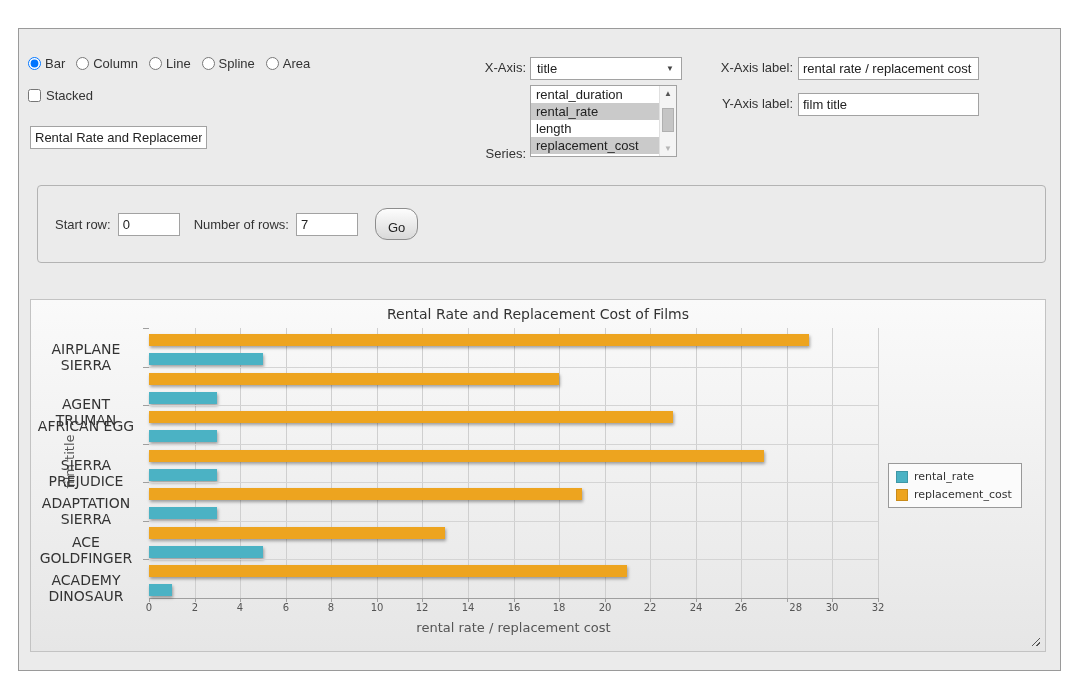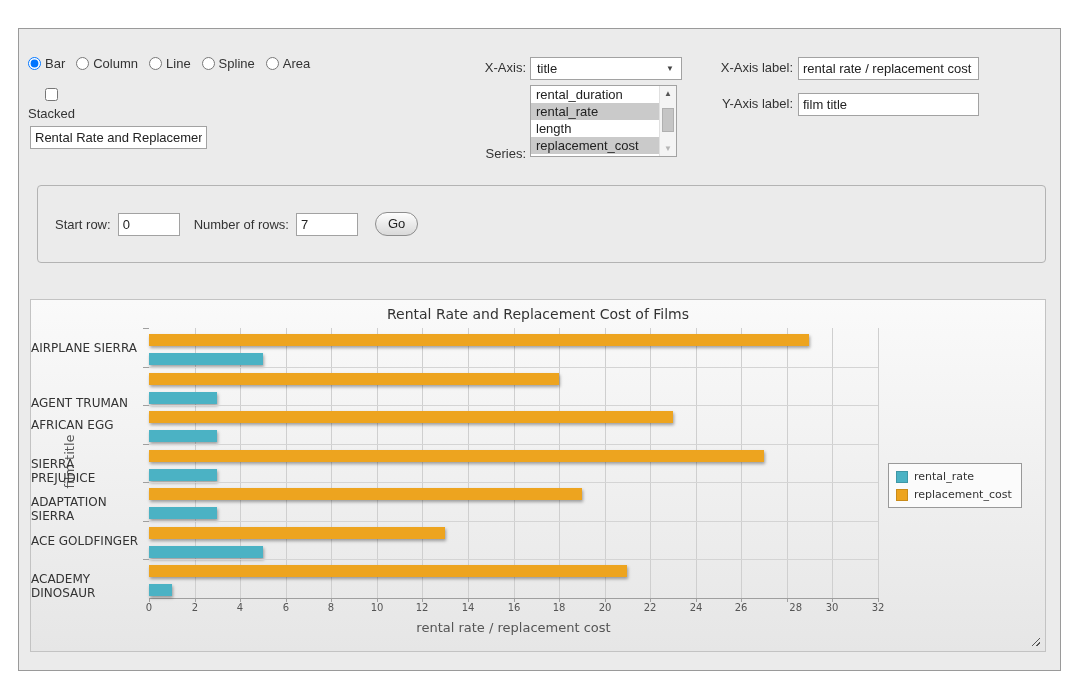--- a/index.html
+++ b/index.html
@@ -20,21 +20,21 @@
   .legend-tab {
     position: absolute; left: 11px; top: -22px;
     background: #fff; border: 1px solid #8d8d8d; border-radius: 3px;
     padding: 4px 15px; font-weight: bold; font-size: 14px; color: #444;
     box-shadow: 1px 1px 2px rgba(0,0,0,0.25);
     white-space: nowrap;
   }
   
   .radio-group { position: absolute; left: 9px; top: 27px; display: flex; align-items: center; gap: 11px; }
   .radio-item { display: flex; align-items: center; gap: 4px; cursor: default; }
-  .stacked-row { position: absolute; left: 9px; top: 59px; display: flex; align-items: center; gap: 5px; flex-direction: column; }
+  .stacked-row { position: absolute; left: 9px; top: 59px; display: flex; align-items: center; gap: 5px; }
   input[type="text"] {
     border: 1px solid #a2a2a2; background: #fff; color: #222;
     font-family: "Liberation Sans", sans-serif; font-size: 13px;
     padding: 2px 4px; height: 23px;
   }
   .title-input { position: absolute; left: 11px; top: 97px; width: 177px; }
   .ctl-label { position: absolute; text-align: right; color: #333; white-space: nowrap; }
   .lbl-xaxis   { left: 380px; top: 31px;  width: 127px; }
   .lbl-series  { left: 380px; top: 117px; width: 127px; }
   .lbl-xal     { left: 598px; top: 31px;  width: 176px; }
@@ -62,39 +62,39 @@
   .row-panel {
     position: absolute; left: 18px; top: 156px; width: 1009px; height: 78px;
     border: 1px solid #b3b3b3; border-radius: 4px;
     display: flex; align-items: center; padding-left: 17px;
   }
   .row-panel input[type="text"] { width: 62px; margin-left: 7px; }
   .row-panel .gap1 { width: 14px; } .row-panel .gap2 { width: 17px; }
   .go-button {
     border: 1px solid #8d8d8d; border-radius: 12px;
     background: linear-gradient(#fdfdfd, #d9d9d9);
-    padding: 3px 12px 4px 12px; font-size: 13px; color: #222; cursor: default;
+    padding: 11px 12px 4px 12px; font-size: 13px; color: #222; cursor: default;
   }
   
   .chart {
     position: absolute; left: 11px; top: 270px; width: 1016px; height: 353px;
     border: 1px solid #c3c3c3;
     background: linear-gradient(#fafafa, #e6e6e6);
     font-family: "DejaVu Sans", sans-serif;
   }
   .chart-title { position: absolute; left: 0; top: 6px; width: 100%; text-align: center; font-size: 14px; color: #333; }
   .plot { position: absolute; left: 118px; top: 28px; width: 729px; height: 270px; }
   .gridline-v { position: absolute; top: 0; width: 1px; height: 100%; background: #cfcfcf; }
   .gridline-h { position: absolute; left: 0; width: 100%; height: 1px; background: #d4d4d4; }
   .axis-x { position: absolute; left: 0; bottom: -1px; width: 100%; height: 1px; background: #9f9f9f; }
   .tick-x { position: absolute; width: 1px; height: 4px; background: #9f9f9f; top: 270px; }
   .tick-y { position: absolute; width: 6px; height: 1px; background: #9f9f9f; left: -6px; }
   .bar { position: absolute; left: 0; height: 12px; box-shadow: 1px 2px 3px rgba(0,0,0,0.35); }
   .ylabels { position: absolute; left: 0; top: 28px; width: 110px; height: 270px; }
-  .ylabel { position: absolute; right: 0; width: 110px; text-align: left; font-size: 12px; color: #333; }
+  .ylabel { position: absolute; right: 0; width: 110px; text-align: center; font-size: 14px; color: #333; }
   .xticklabels { position: absolute; left: 118px; top: 302px; width: 729px; height: 14px; }
   .xticklabel { position: absolute; width: 30px; margin-left: -15px; text-align: center; font-size: 10px; color: #555; }
   .xaxis-title { position: absolute; left: 118px; top: 320px; width: 729px; text-align: center; font-size: 13px; color: #555; }
   .yaxis-title {
     position: absolute; left: -62px; top: 154px; width: 200px; text-align: center;
     font-size: 13px; color: #555; transform: rotate(-90deg);
   }
   .chart-legend {
     position: absolute; left: 857px; top: 163px;
     background: #fbfbfb; border: 1px solid #999;

